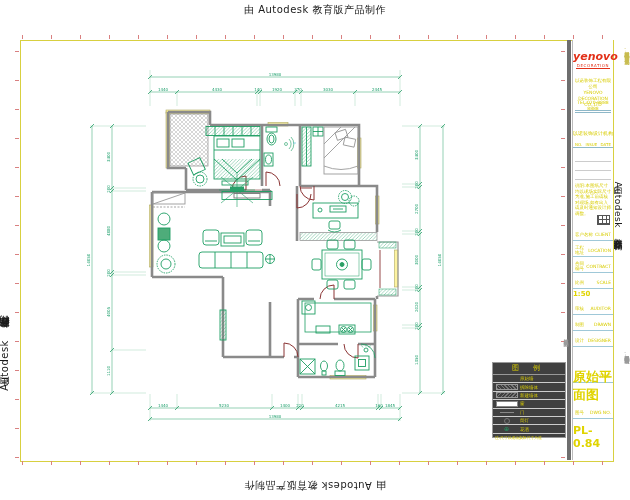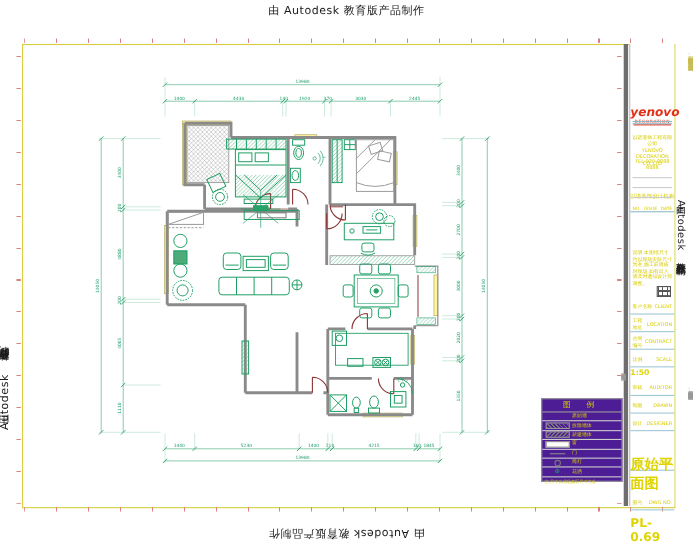--- a/index.html
+++ b/index.html
@@ -14,35 +14,35 @@
   .side-note.gray{color:#9a9a9a;}
   
   .frame{position:absolute;left:20px;top:40px;width:592px;height:420px;border:1px solid #d8d040;}
   .ticks-h{position:absolute;left:22px;width:588px;height:4px;
            background:repeating-linear-gradient(90deg,#d98080 0 1px,transparent 1px 29px);}
   .ticks-v{position:absolute;top:42px;width:4px;height:416px;
            background:repeating-linear-gradient(0deg,#d98080 0 1px,transparent 1px 29px);}
   .darkbar{position:absolute;left:567px;top:40px;width:4px;height:420px;background:#6e6e6e;}
   
   .tb{position:absolute;left:572px;top:40px;width:40px;height:420px;border-left:1px solid #bbb;background:#fff;}
-  .tb .row{position:absolute;left:0;width:40px;margin-top:45px;}
+  .tb .row{position:absolute;left:0;width:40px;}
   .tb-logo{top:12px;text-align:center;color:#e23018;font-weight:bold;font-style:italic;font-size:11px;line-height:10px;}
   .tb-logosub{top:23px;text-align:center;color:#e23018;font-size:4px;letter-spacing:.6px;border-bottom:1px solid #e23018;margin:0 3px;width:34px !important;}
   .tb-co{top:38px;text-align:center;color:#d8cc00;font-size:4.5px;line-height:6px;}
   .hrline{position:absolute;left:2px;width:36px;border-top:1px solid #8fb8c8;}
   .tb-coname{top:90px;text-align:center;color:#d8cc00;font-size:5px;}
   .tb-rev{top:102px;display:flex;justify-content:space-between;padding:0 2px;box-sizing:border-box;color:#d8cc00;font-size:4px;border-bottom:1px solid #8fb8c8;}
   .tb-revrow{position:absolute;left:2px;width:36px;border-bottom:1px solid #ccc;height:9px;}
   .tb-para{top:143px;padding:0 2px;box-sizing:border-box;color:#d8cc00;font-size:4.5px;line-height:5.5px;word-break:break-all;}
   .tb-grid{top:175px;right:3px;left:auto !important;width:11px !important;height:8px;
            background:repeating-linear-gradient(0deg,#555 0 1px,transparent 1px 4px),repeating-linear-gradient(90deg,#555 0 1px,transparent 1px 4px);border:1px solid #555;}
   .fld{display:flex;justify-content:space-between;padding:0 2px;box-sizing:border-box;color:#d8cc00;font-size:4.5px;border-bottom:1px solid #9fc8d8;height:13px;align-items:center;}
   .big{color:#e0d400;font-weight:bold;}
   
-  .legend{position:absolute;left:492px;top:362px;width:74px;height:76px;border:1px solid #999;background:#4c1d95;box-sizing:border-box;}
+  .legend{position:absolute;left:492px;top:362px;width:74px;height:76px;border:1px solid #999;background:#404040;box-sizing:border-box;}
   .lg-title{height:11px;text-align:center;color:#d8cc00;font-size:7px;letter-spacing:6px;border-bottom:1px solid #999;line-height:11px;}
   .lg-row{height:7.4px;border-bottom:1px solid #ccc;display:flex;align-items:center;}
   .lg-sym{width:27px;display:flex;align-items:center;justify-content:center;}
   .lg-lab{flex:1;color:#d8cc00;font-size:4.5px;line-height:5px;}
   .s-hatch1{width:20px;height:4px;background:repeating-linear-gradient(45deg,#777 0 1px,transparent 1px 2.5px);border:0.5px solid #999;}
   .s-hatch2{width:20px;height:4px;background:repeating-linear-gradient(135deg,#777 0 1px,transparent 1px 2.5px);border:0.5px solid #999;}
   .s-rect{width:20px;height:4px;border:1px solid #888;background:#fff;}
   .s-line{width:14px;border-top:1px solid #888;}
   .s-circle{width:4px;height:4px;border:1px solid #777;border-radius:50%;}
   .s-glyph{color:#1d9e63;font-size:6px;line-height:6px;}
@@ -380,21 +380,21 @@
     </div>
     <div class="row fld" style="top:330px">
       <span>图名</span>
       <span>TITLE</span>
     </div>
     <div class="row big" style="top:328px;font-size:13px">原始平面图</div>
     <div class="row fld" style="top:366px">
       <span>图号</span>
       <span>DWG NO.</span>
     </div>
-    <div class="row big" style="top:384px;font-size:11px">PL-0.69</div>
+    <div class="row big" style="top:384px;font-size:11px">PL-0.84</div>
   </div>
 
   <div class="legend">
     <div class="lg-title">图 例</div>
     <div class="lg-row">
       <span class="lg-sym"></span>
       <span class="lg-lab">原始墙</span>
     </div>
     <div class="lg-row">
       <span class="lg-sym">

